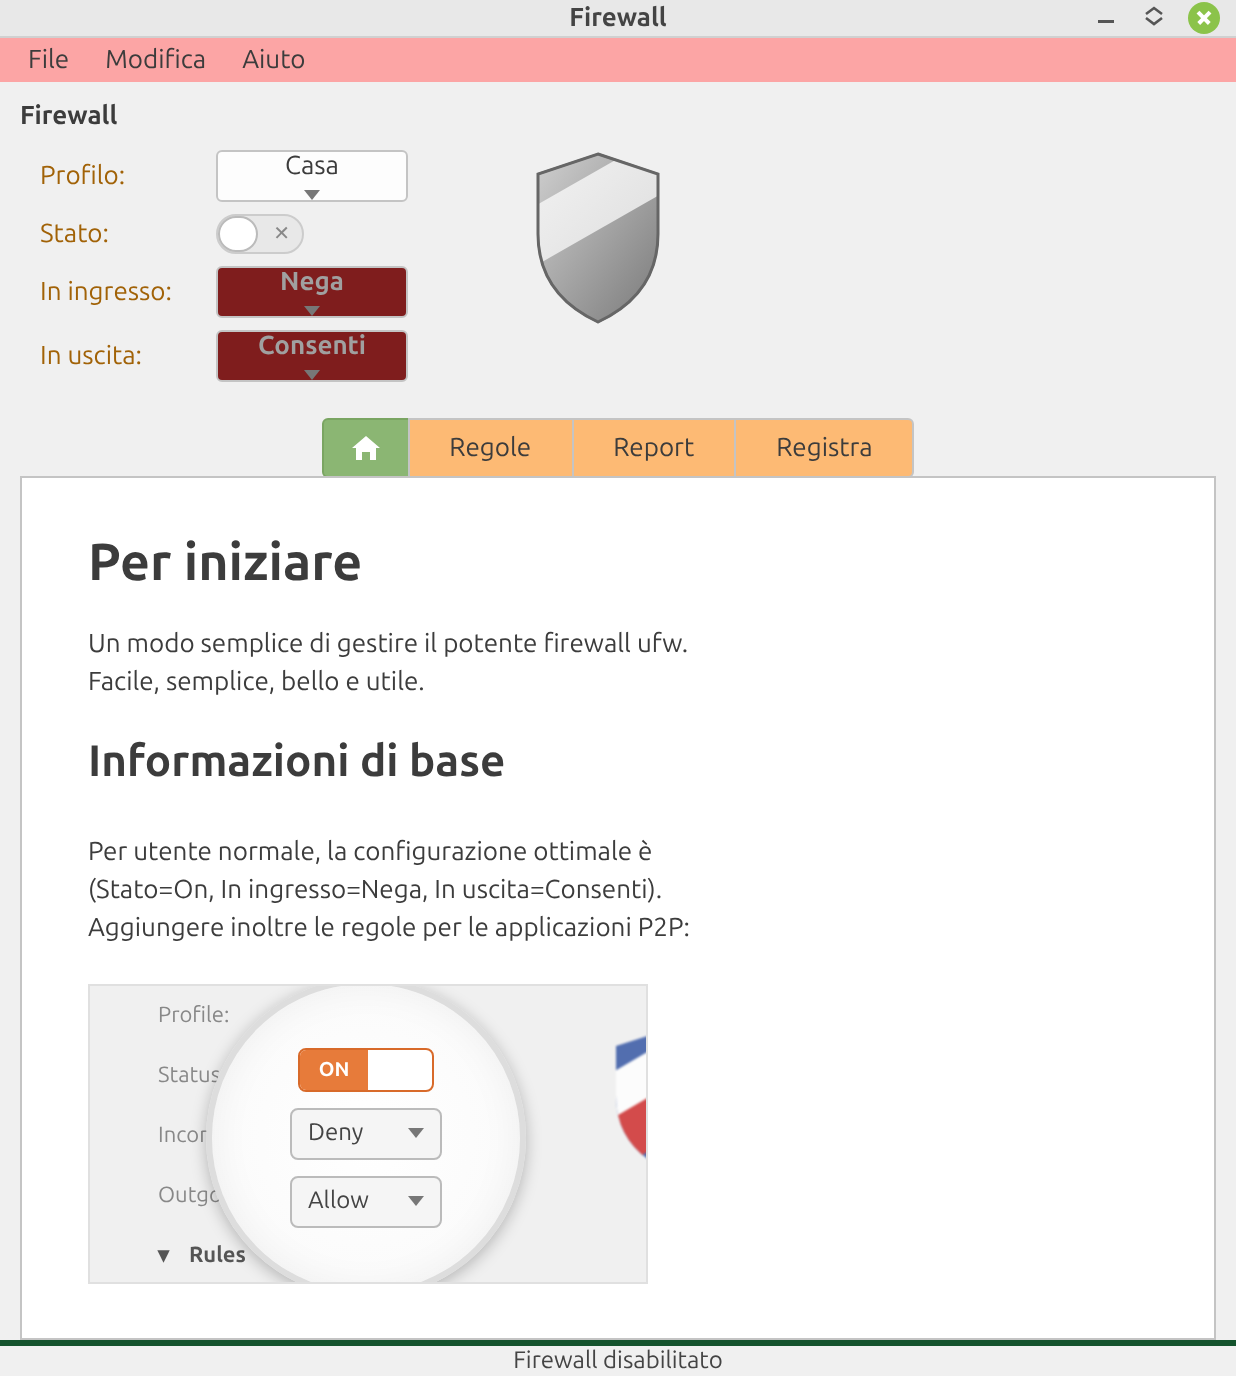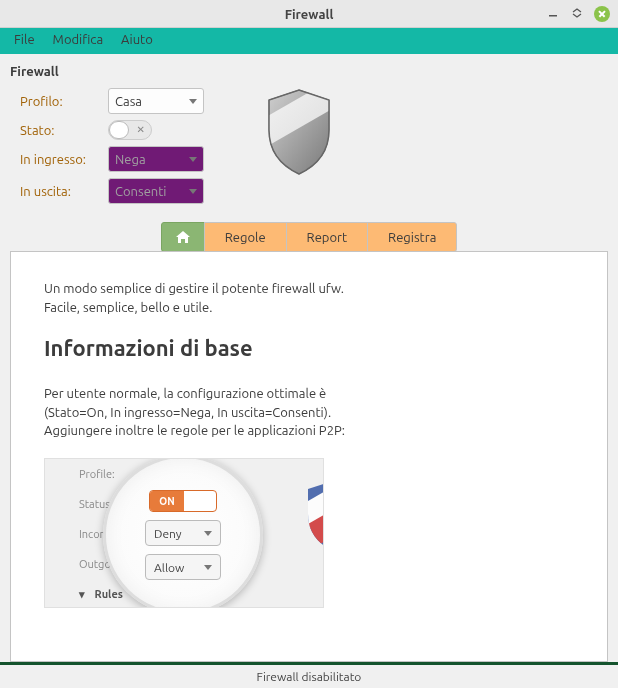--- a/index.html
+++ b/index.html
@@ -53,23 +53,23 @@
     position: absolute;
     width: 8px; height: 1.5px;
     background: #fff;
     top: 7px; left: 4px;
   }
   .win-close::before { transform: rotate(45deg); }
   .win-close::after { transform: rotate(-45deg); }
 
   .menubar {
     height: 26px;
-    background: #14b8a6;
-    display: flex;
-    align-items: flex-start;
+    background: #fca5a5;
+    display: flex;
+    align-items: flex-end;
     padding: 0 6px;
     gap: 2px;
   }
   .menu-item {
     padding: 4px 8px;
     border-radius: 3px;
   }
 
   .content {
     flex: 1;
@@ -103,22 +103,23 @@
   .dropdown {
     height: 26px;
     background: #fdfdfd;
     border: 1px solid #c4c4c4;
     border-radius: 3px;
     display: flex;
     align-items: center;
     padding: 0 6px;
     justify-content: space-between;
     font-size: 13px;
-  }
-  .dropdown.disabled { color: #a0a0a0; background: #701a75; }
+    flex-direction: column;
+  }
+  .dropdown.disabled { color: #a0a0a0; background: #7f1d1d; font-weight: bold; }
   .chev { width: 0; height: 0; border-left: 4px solid transparent; border-right: 4px solid transparent; border-top: 5px solid #777; }
   .toggle {
     width: 44px; height: 20px;
     background: #e8e8e8;
     border: 1px solid #ccc;
     border-radius: 10px;
     position: relative;
   }
   .toggle-knob {
     position: absolute;
@@ -364,20 +365,21 @@
         <path d="M8 1 L15 7 L13 7 L13 13 L10 13 L10 9 L6 9 L6 13 L3 13 L3 7 L1 7 Z"></path>
       </svg>
     </div>
     <div class="tab">Regole</div>
     <div class="tab">Report</div>
     <div class="tab">Registra</div>
   </div>
 
   <div class="panel-wrap">
     <div class="panel">
+      <h1>Per iniziare</h1>
       <p>Un modo semplice di gestire il potente firewall ufw. Facile, semplice, bello e utile.</p>
       <h2>Informazioni di base</h2>
       <p>Per utente normale, la configurazione ottimale è (Stato=On, In ingresso=Nega, In uscita=Consenti). Aggiungere inoltre le regole per le applicazioni P2P:</p>
 
       <div class="illus">
         <div class="illus-blur">
           <div class="irow">
               <span class="ilabel">Profile:</span>
             </div>
           <div class="irow">

